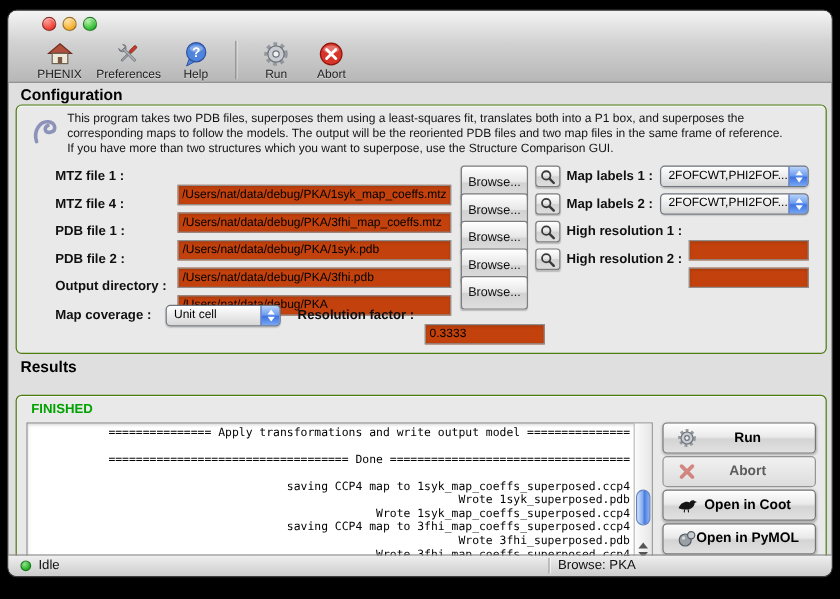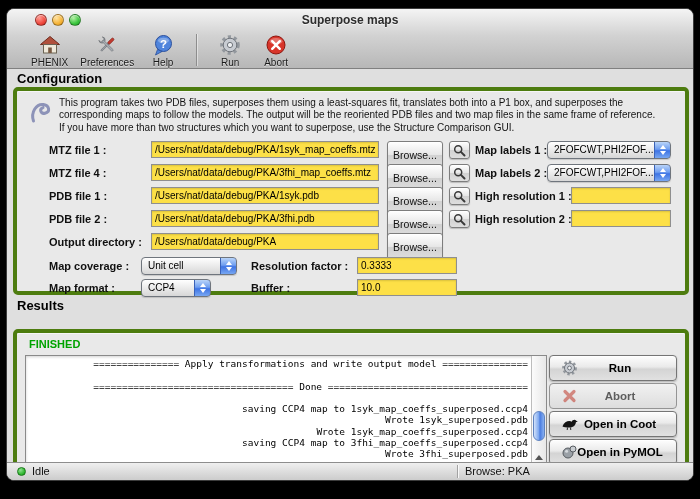--- a/index.html
+++ b/index.html
@@ -27,34 +27,34 @@
              align-items:flex-start; padding:2px 0 0 24px; gap:12px; }
   .tb-item { display:flex; flex-direction:column; align-items:center; gap:1px; min-width:34px; cursor:default; }
   .tb-icon { height:23px; display:flex; align-items:flex-end; justify-content:center; }
   .tb-label { font-size:10px; color:#1b1b1b; text-shadow:0 1px 0 rgba(255,255,255,.5); }
   .tb-sep { width:1px; height:32px; background:#8d8d8d; box-shadow:1px 0 0 rgba(255,255,255,.45); margin:1px 4px 0; }
 
   
   .section-title { position:absolute; left:10px; font-size:13px; font-weight:bold; color:#000; }
   #config-title { top:62px; }
   #results-title { top:289px; }
-  .groupbox { position:absolute; left:6px; width:676px; border:4px solid #4d7c0f; border-radius:5px;
+  .groupbox { position:absolute; left:6px; width:676px; border:1px solid #4d7c0f; border-radius:5px;
               background:#e9e9e9; box-shadow:inset 0 1px 0 rgba(255,255,255,.6); }
   #config-group { top:78px; height:208px; }
   #results-group { top:320px; height:146px; }
 
   .desc-icon { position:absolute; left:12px; top:8px; }
   .desc-text { position:absolute; left:42px; top:6px; right:6px; font-size:10px; line-height:12.4px;
                color:#141414; white-space:pre-line; }
 
   
   .frow { position:absolute; left:32px; right:14px; height:18px; }
   .r0{top:50px}.r1{top:73px}.r2{top:96px}.r3{top:119px}.r4{top:142px}.r5{top:166px}.r6{top:188px}
   .flabel { position:absolute; left:0; top:3px; font-size:11px; font-weight:bold; color:#101010; white-space:nowrap; }
-  .tinput { position:absolute; top:0; height:17px; border:1px solid #8f8f8f; background:#fde047; font-size:10px;
+  .tinput { position:absolute; top:16px; height:17px; border:1px solid #8f8f8f; background:#c2410c; font-size:10px;
             font-family:inherit; padding:0 3px; color:#000; box-shadow:inset 0 1px 2px rgba(0,0,0,.14); }
   .main-input { left:102px; width:228px; }
   .btn { border:1px solid #7d7d7d; border-radius:3px; color:#111; font-family:inherit; font-size:10.5px;
          background:linear-gradient(#ffffff,#e7e7e7 48%,#d2d2d2 52%,#dedede);
          box-shadow:0 1px 1px rgba(0,0,0,.2), inset 0 1px 0 rgba(255,255,255,.85); cursor:default; }
   .browse-btn { position:absolute; left:338px; top:0; width:56px; height:28px; }
   .mag-btn { position:absolute; left:400px; top:0; width:21px; height:18px; display:flex;
              align-items:center; justify-content:center; padding:0; }
   .rlabel { left:426px; }
   .hires-input { left:auto; right:0; width:100px; }
@@ -125,21 +125,20 @@
 <div class="stage">
 <div class="window">
 
   <div class="top-chrome">
     <div class="titlebar">
       <div class="lights">
         <span class="light close"></span>
         <span class="light min"></span>
         <span class="light zoom"></span>
       </div>
-      <div class="win-title">Superpose maps</div>
     </div>
 
     <div class="toolbar">
       <div class="tb-item">
         <span class="tb-icon">
           <svg width="22" height="22" viewBox="0 0 22 22">
             <polygon points="11,2.5 20.5,10.5 1.5,10.5" fill="#b0503c" stroke="#6e2c1e" stroke-width="1"></polygon>
             <rect x="4.5" y="10.5" width="13" height="8.5" fill="#efe9da" stroke="#6b6454" stroke-width="1"></rect>
             <rect x="9.2" y="13.5" width="3.6" height="5.5" fill="#7a5a43"></rect>
           </svg>
@@ -288,32 +287,20 @@
         <span class="ptext">Unit cell</span>
         <span class="cap">
               <span class="tri-up"></span>
               <span class="tri-down"></span>
             </span>
       </div>
       <span class="flabel olabel2">Resolution factor :</span>
       <input class="tinput oinput" value="0.3333" style="">
     </div>
 
-    <div class="frow r6">
-      <span class="flabel">Map format :</span>
-      <div class="popup opopup2">
-        <span class="ptext">CCP4</span>
-        <span class="cap">
-              <span class="tri-up"></span>
-              <span class="tri-down"></span>
-            </span>
-      </div>
-      <span class="flabel olabel2">Buffer :</span>
-      <input class="tinput oinput" value="10.0" style="">
-    </div>
   </div>
 
   <div class="section-title" id="results-title">Results</div>
 
   <div class="groupbox" id="results-group">
     <div class="finished">FINISHED</div>
 
     <div class="console">
       <pre>=============== Apply transformations and write output model ===============
 

